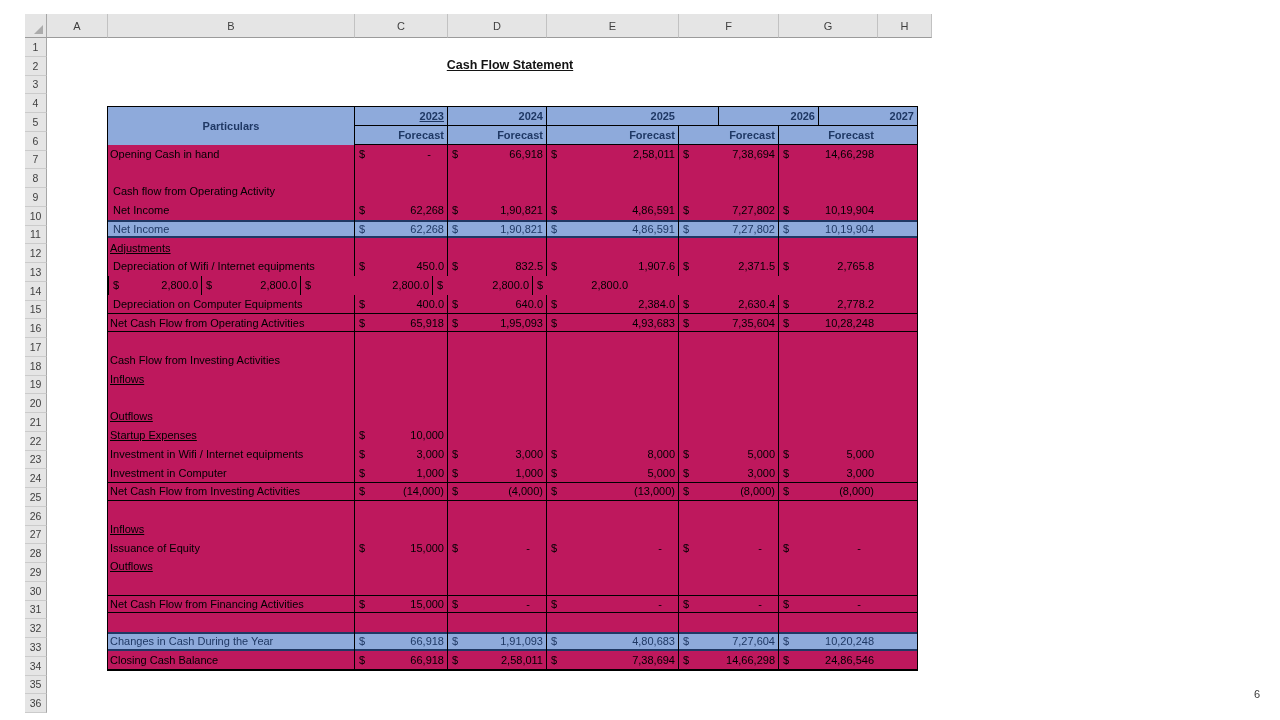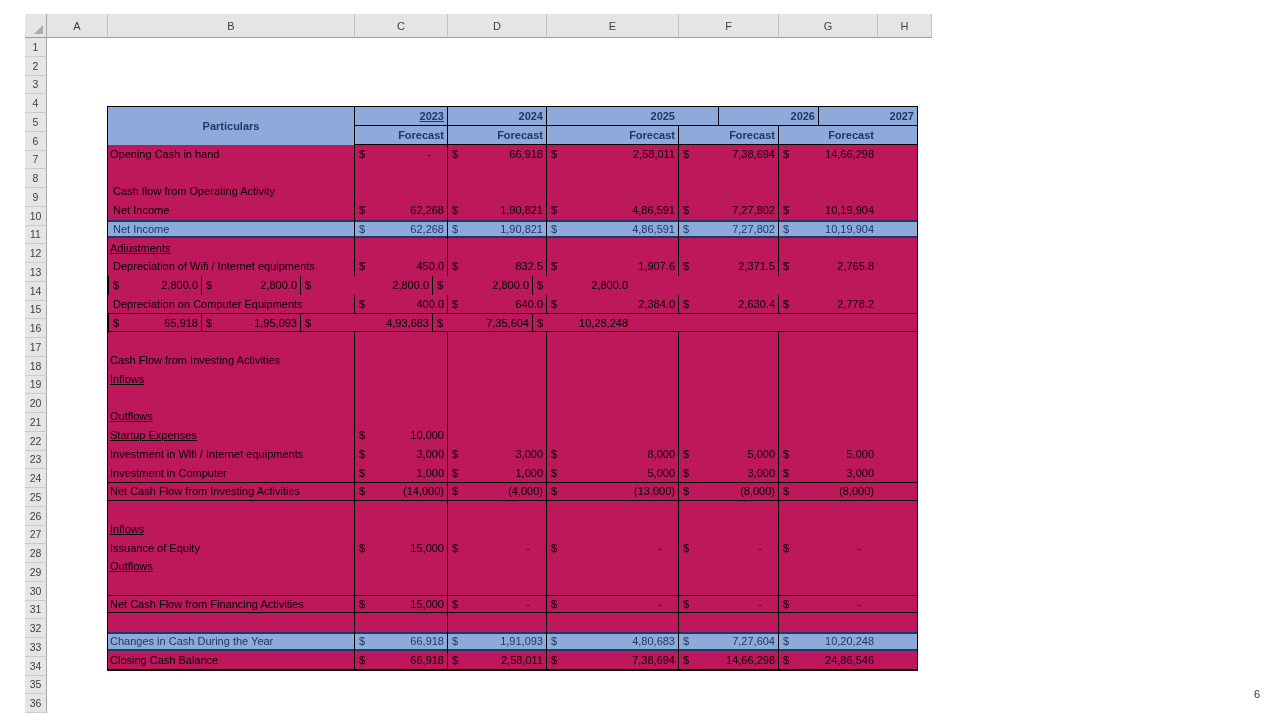--- a/index.html
+++ b/index.html
@@ -110,20 +110,21 @@
         <div class="rh">29</div>
         <div class="rh">30</div>
         <div class="rh">31</div>
         <div class="rh">32</div>
         <div class="rh">33</div>
         <div class="rh">34</div>
         <div class="rh">35</div>
         <div class="rh">36</div>
       </div>
     <div class="cells-area">
+      <div class="sheet-title">Cash Flow Statement</div>
       <div class="cf-table" id="cfTable">
           <div class="t-header">
             <div class="t-part">Particulars</div>
             <div class="t-years">
               <div class="t-yrow">
                 <div class="t-ycell" style="width: 93px; text-decoration: underline;">2023</div>
                 <div class="t-ycell" style="width: 99px;">2024</div>
                 <div class="t-ycell" style="width: 132px;">2025</div>
                 <div class="t-ycell" style="width: 100px; margin-left: 40px;">2026</div>
                 <div class="t-ycell" style="width: 99px;">2027</div>
@@ -292,20 +293,21 @@
             <div class="t-val" style="width: 100px;">
               <div class="cur">$</div>
               <div class="num">2,630.4</div>
             </div>
             <div class="t-val" style="width: 99px;">
               <div class="cur">$</div>
               <div class="num">2,778.2</div>
             </div>
           </div>
           <div class="t-row bold tb">
+            <div class="t-label">Net Cash Flow from Operating Activities</div>
             <div class="t-val" style="width: 93px;">
               <div class="cur">$</div>
               <div class="num">65,918</div>
             </div>
             <div class="t-val" style="width: 99px;">
               <div class="cur">$</div>
               <div class="num">1,95,093</div>
             </div>
             <div class="t-val" style="width: 132px;">
               <div class="cur">$</div>

